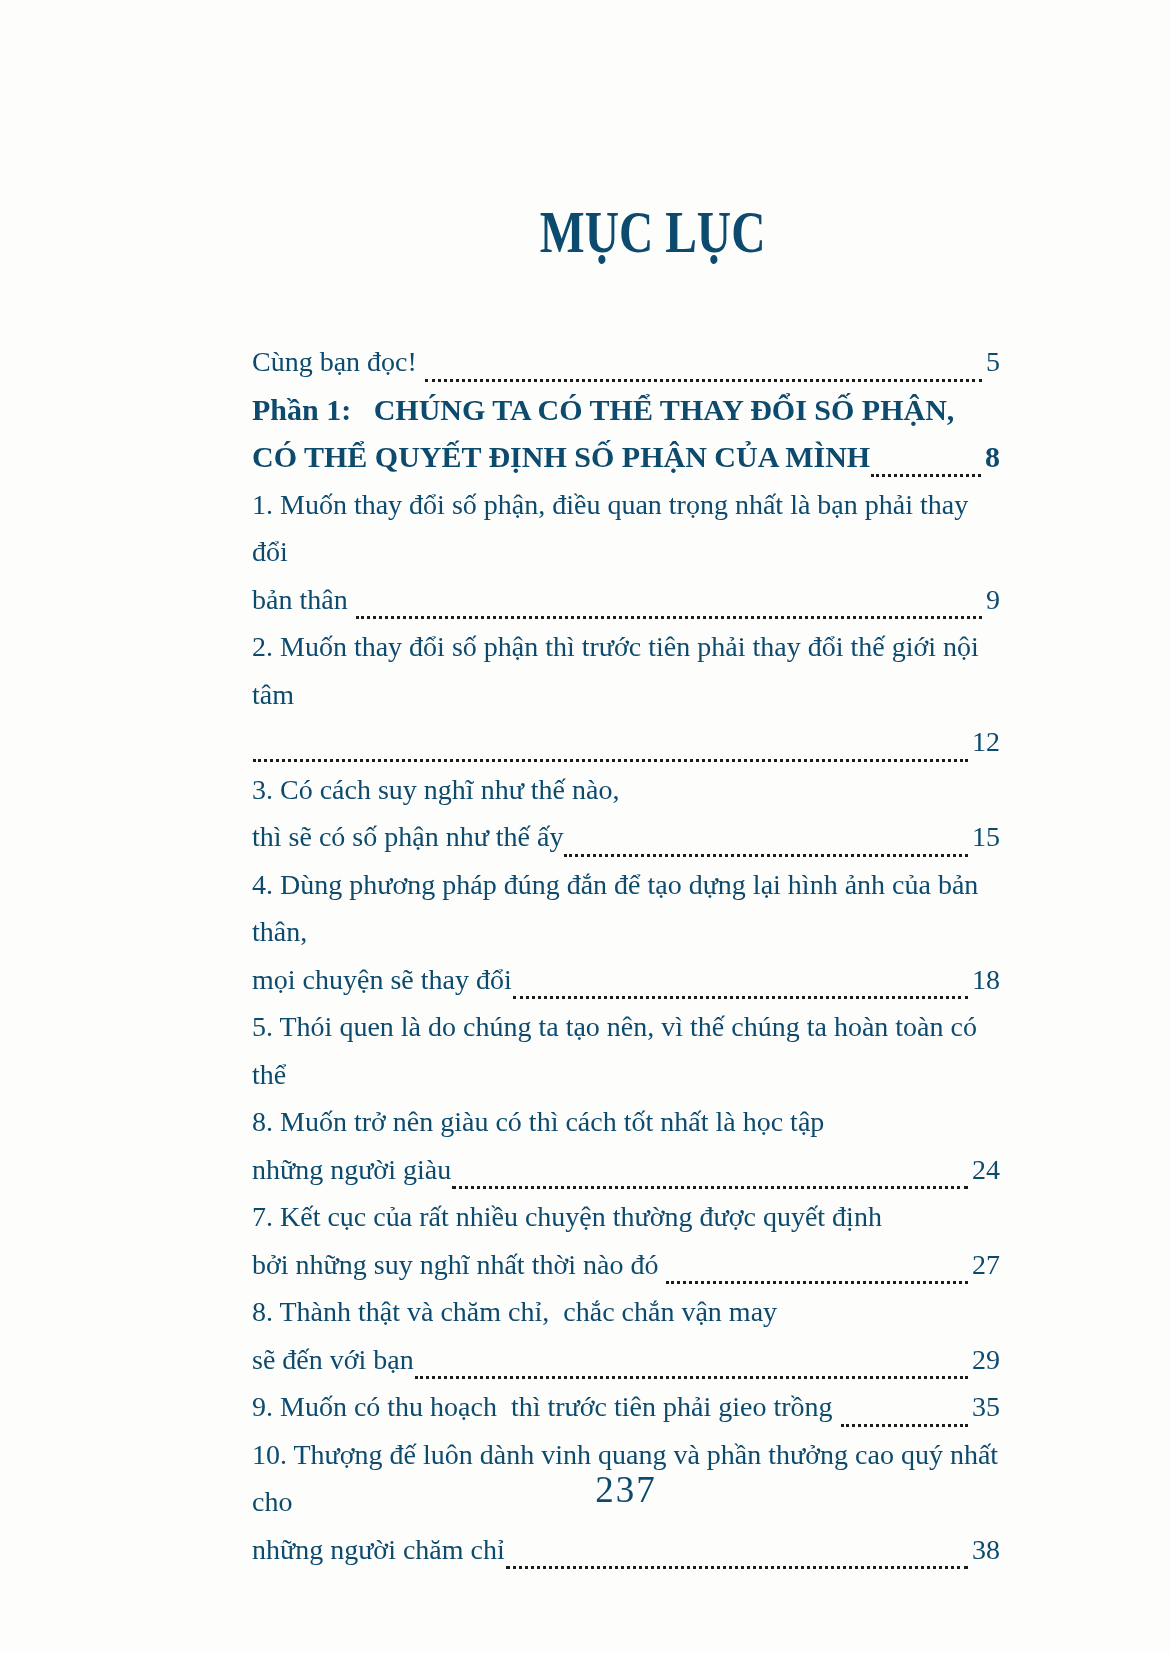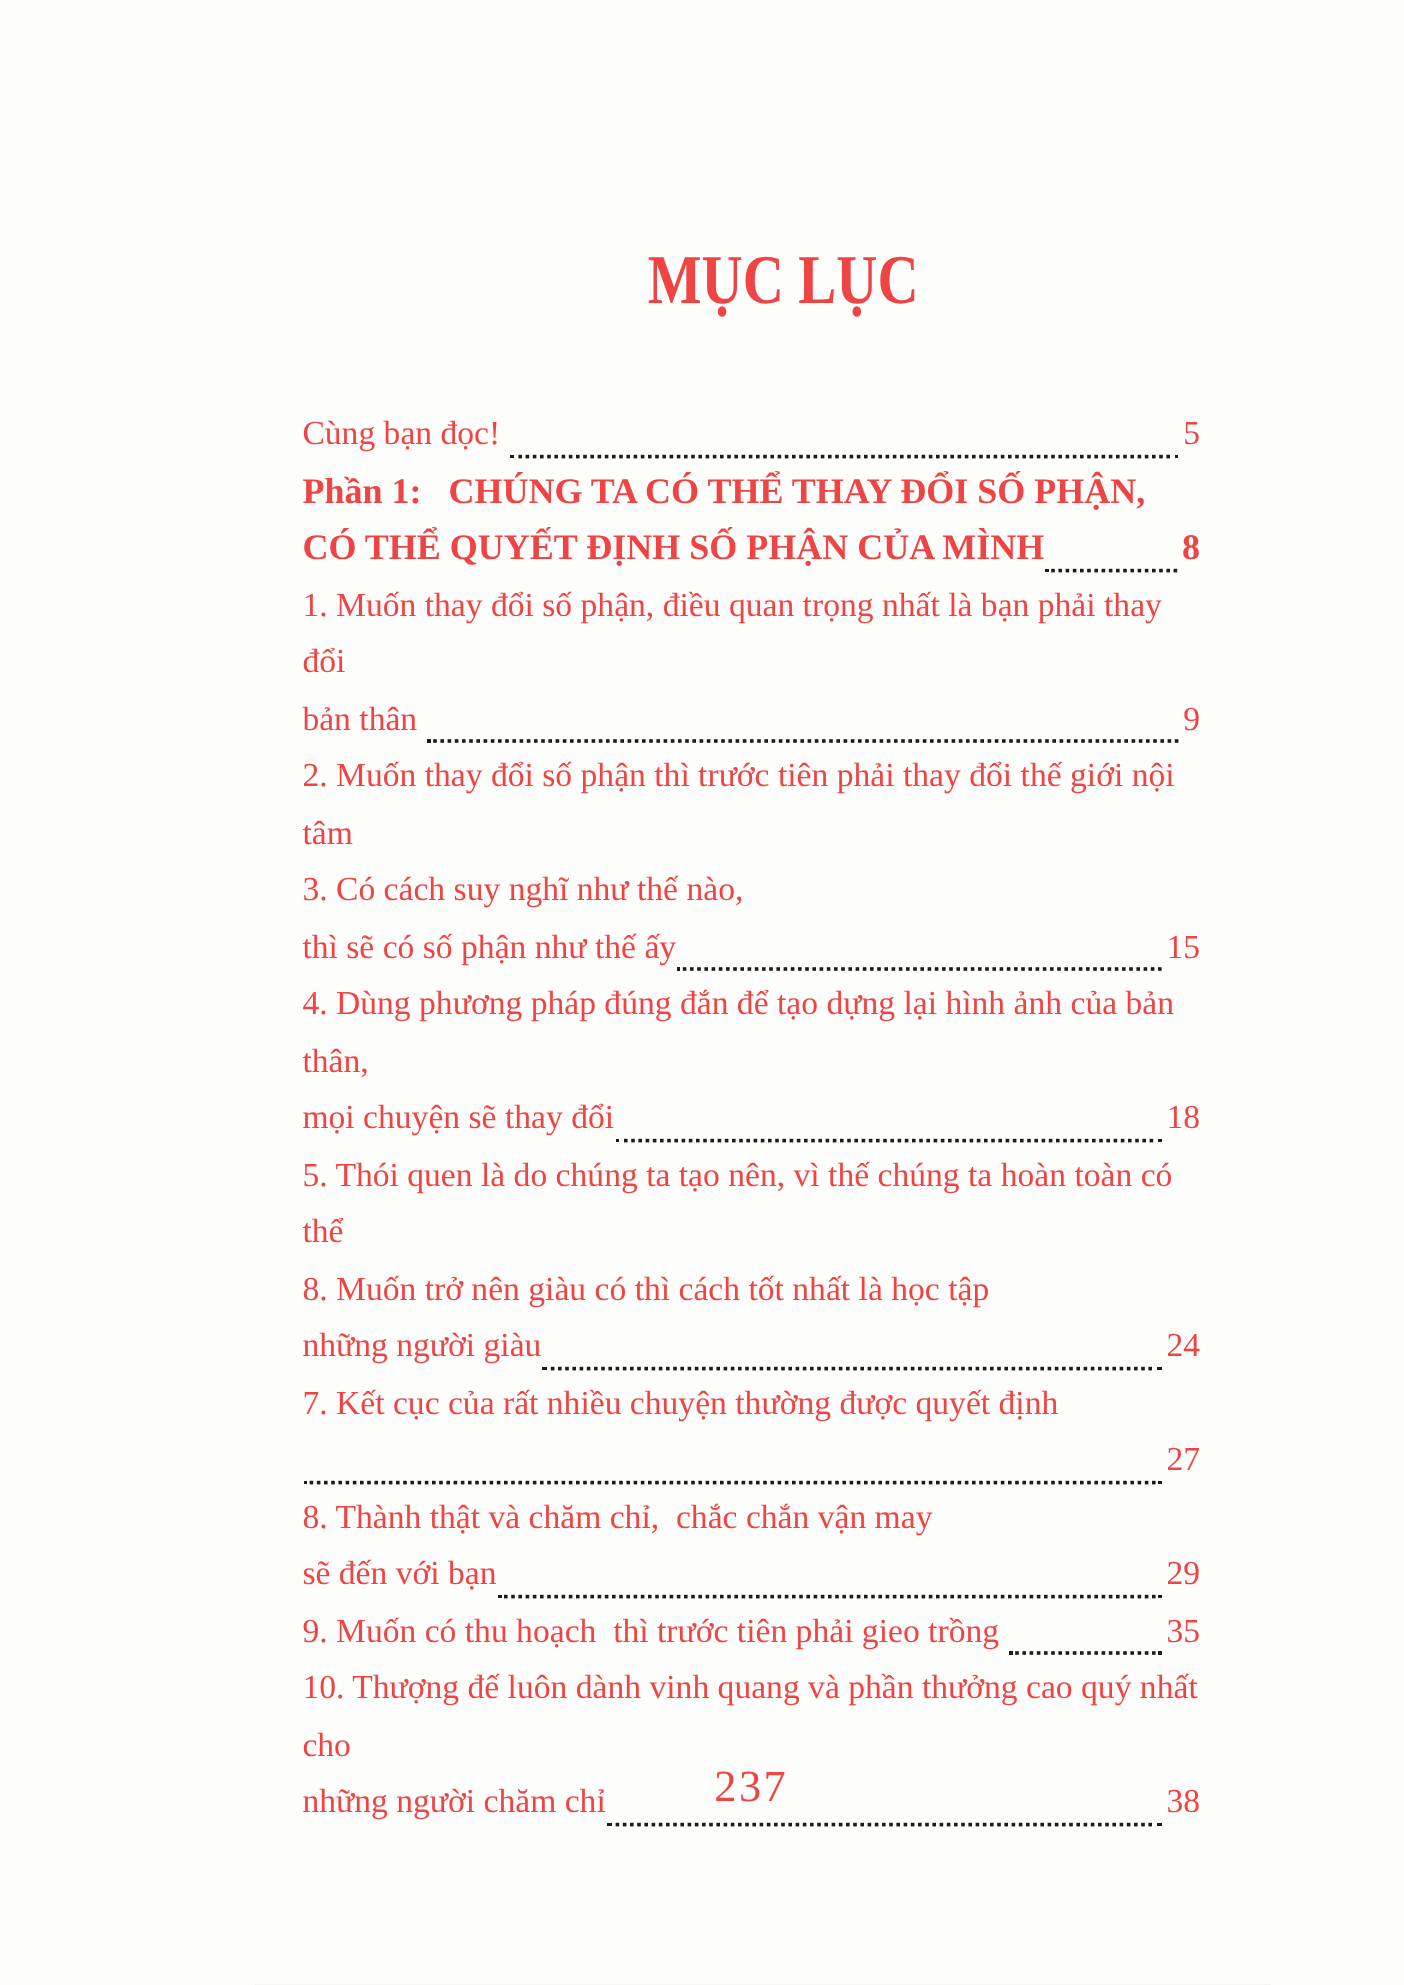--- a/index.html
+++ b/index.html
@@ -6,21 +6,21 @@
     margin: 0;
     padding: 0;
     background: #e8e8e8;
   }
   .page {
     position: relative;
     width: 1170px;
     height: 1654px;
     margin: 0 auto;
     background: #fdfdfc;
-    color: #ef4444;
+    color: #0c4a6e;
     font-family: "Liberation Serif", "DejaVu Serif", serif;
     overflow: hidden;
   }
   .doc-title {
     position: absolute;
     top: 172px;
     left: 252px;
     width: 748px;
     text-align: center;
     font-size: 54px;
@@ -111,20 +111,25 @@
         <div class="line">
           <span class="toc-text">bản thân </span>
           <span class="leader"></span>
           <span class="pagenum">9</span>
         </div>
       </div>
       <div class="entry">
         <div class="line">
           <span class="toc-text">2. Muốn thay đổi số phận thì trước tiên phải thay đổi thế giới nội tâm</span>
         </div>
+        <div class="line">
+          <span class="toc-text"></span>
+          <span class="leader"></span>
+          <span class="pagenum">12</span>
+        </div>
       </div>
       <div class="entry">
         <div class="line">
           <span class="toc-text">3. Có cách suy nghĩ như thế nào,</span>
         </div>
         <div class="line">
           <span class="toc-text">thì sẽ có số phận như thế ấy</span>
           <span class="leader"></span>
           <span class="pagenum">15</span>
         </div>
@@ -152,20 +157,21 @@
           <span class="toc-text">những người giàu</span>
           <span class="leader"></span>
           <span class="pagenum">24</span>
         </div>
       </div>
       <div class="entry">
         <div class="line">
           <span class="toc-text">7. Kết cục của rất nhiều chuyện thường được quyết định</span>
         </div>
         <div class="line">
+          <span class="toc-text">bởi những suy nghĩ nhất thời nào đó </span>
           <span class="leader"></span>
           <span class="pagenum">27</span>
         </div>
       </div>
       <div class="entry">
         <div class="line">
           <span class="toc-text">8. Thành thật và chăm chỉ,  chắc chắn vận may</span>
         </div>
         <div class="line">
           <span class="toc-text">sẽ đến với bạn</span>

